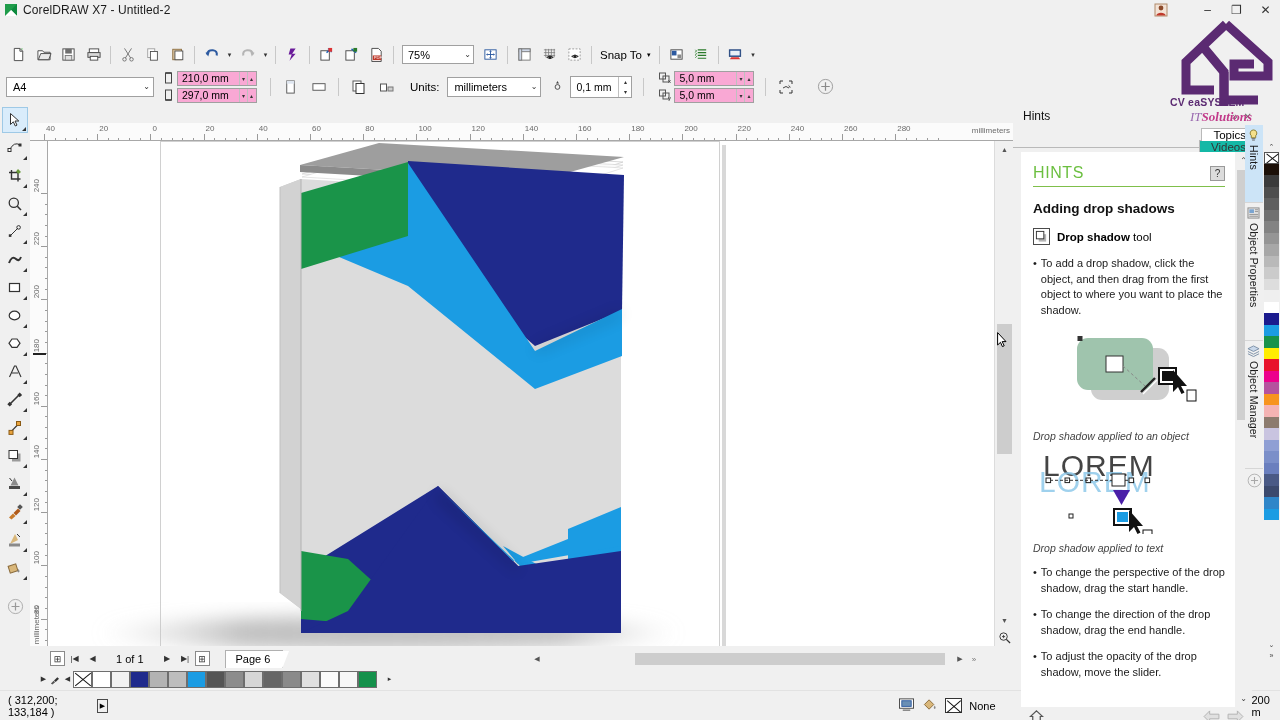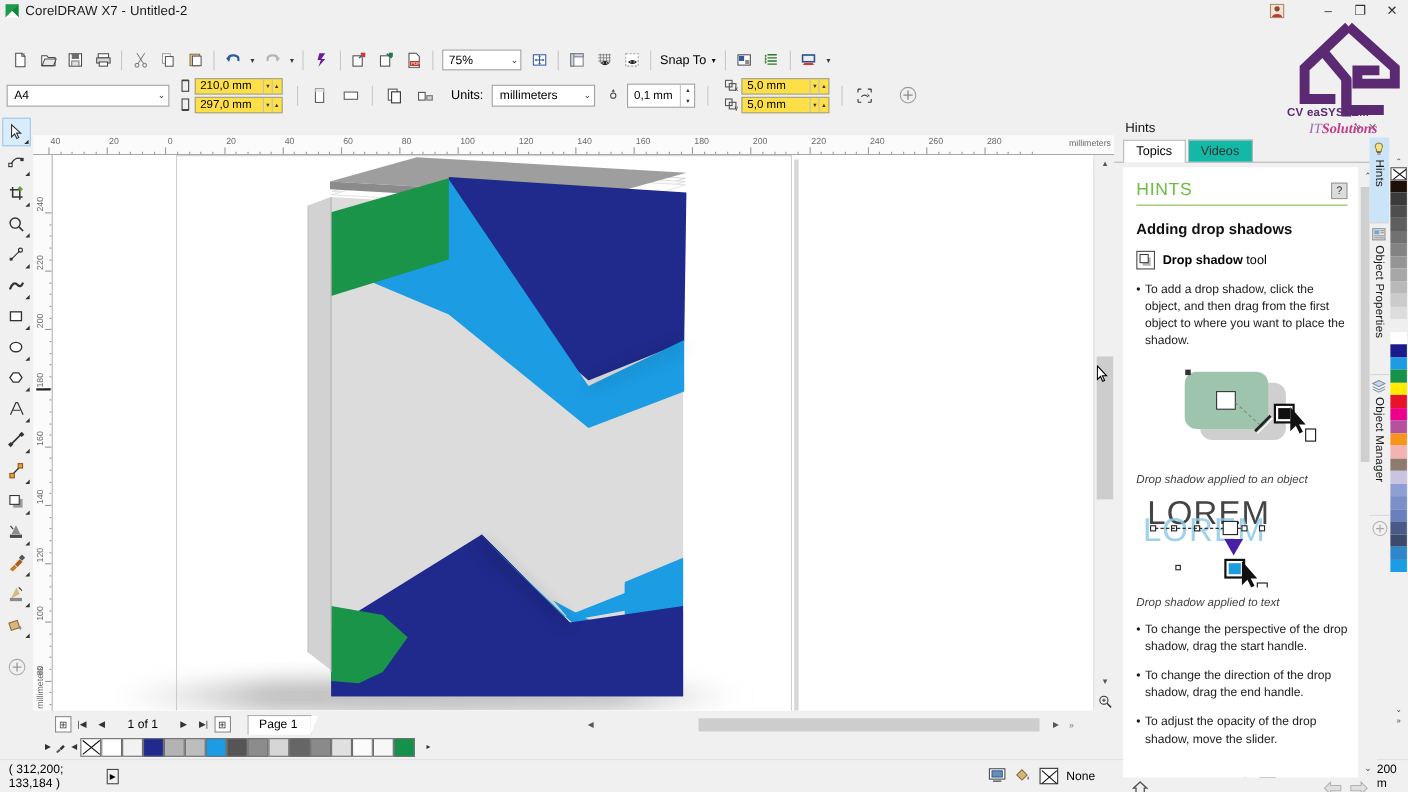--- a/index.html
+++ b/index.html
@@ -54,21 +54,21 @@
     background:#f0f0f0; display:flex; align-items:center; padding-left:6px; gap:3px;
   }
   .papercombo{
     width:148px;height:20px;border:1px solid #a0a0a0;background:#fff;
     display:flex;align-items:center;justify-content:space-between;padding:0 3px 0 6px;font-size:11px;
   }
   .dimstack{ display:flex; flex-direction:column; gap:2px; margin-left:6px; }
   .dimrow{ display:flex; align-items:center; gap:3px; }
   .dimglyph{ width:11px;height:13px;display:flex;align-items:center;justify-content:center;font-size:10px;color:#333; }
   .dimbox{
-    width:80px;height:15px;border:1px solid #a0a0a0;background:#fde047;
+    width:80px;height:15px;border:1px solid #a0a0a0;background:#f9a8d4;
     display:flex;align-items:center;padding-left:4px;font-size:10.5px;position:relative;
   }
   .spin{ position:absolute;right:0;top:0;height:13px;width:17px;display:flex; }
   .spin i{ width:8px;height:13px;display:flex;align-items:center;justify-content:center;font-size:6px;font-style:normal;border-left:1px solid #c0c0c0;color:#333;}
   .unitslbl{ font-size:11.5px;margin-left:8px;margin-right:5px; }
   .unitscombo{
     width:94px;height:20px;border:1px solid #a0a0a0;background:#fff;
     display:flex;align-items:center;justify-content:space-between;padding:0 3px 0 6px;font-size:11px;
   }
   .nudgebox{
@@ -183,21 +183,21 @@
   .st-none-sw{ width:17px;height:15px;border:1px solid #333;background:#fff;position:relative; }
   .st-none-sw:before,.st-none-sw:after{ content:"";position:absolute;left:-1px;top:50%;width:18px;height:1px;background:#111;}
   .st-none-sw:before{transform:rotate(41deg);} .st-none-sw:after{transform:rotate(-41deg);}
 
   
   .docker{
     position:absolute; left:1013px; top:105px; width:247px; height:585px; background:#f0f0f0;
   }
   .docker-title{ height:22px;display:flex;align-items:center;padding-left:10px;font-size:12px;color:#111; }
   .docker-title .dt-btns{ margin-left:auto;display:flex;gap:6px;padding-right:8px;color:#6a6a6a;font-size:10px; }
-  .docker-tabs{ height:21px;display:flex;align-items:flex-end;padding-left:8px;border-bottom:1px solid #b9b9b9; }
+  .docker-tabs{ height:21px;display:flex;align-items:flex-end;padding-left:8px;border-bottom:1px solid #b9b9b9;flex-direction:column; }
   .dtab{
     height:20px;padding:0 11px;font-size:11.5px;display:flex;align-items:center;
     border:1px solid #b9b9b9;border-bottom:none;background:#14b8a6;color:#333;margin-right:2px;
   }
   .dtab.active{ background:#fff;color:#000;position:relative;top:1px;height:21px; }
   .hintsbody{
     position:absolute; left:8px; top:47px; width:214px; height:555px; background:#fff;
     overflow:hidden; padding:12px 10px 0 12px;
   }
   .h-title{ font-size:16px; color:#6bbf3f; letter-spacing:.6px; font-weight:400; }
@@ -961,21 +961,21 @@
   </div>
 
   <div class="navbar">
     <span class="navbtn box">⊞</span>
     <span class="navbtn">|◀</span>
     <span class="navbtn">◀</span>
     <span class="navcount">1 of 1</span>
     <span class="navbtn">▶</span>
     <span class="navbtn">▶|</span>
     <span class="navbtn box">⊞</span>
-    <span class="pagetab">Page 1</span>
+    <span class="pagetab">Page 6</span>
   </div>
 
   <div class="palettebar">
     <span class="pal-nav">▶</span>
     <span class="pal-nav">
       <svg width="11" height="12" viewBox="0 0 12 12">
           <path d="M1 11 L4 8 L5.6 9.6 L2.6 12Z" fill="#555"></path>
           <path d="M4.4 7.6 L8 4 L9.8 5.8 L6.2 9.4Z" fill="#333"></path>
         </svg>
     </span>

